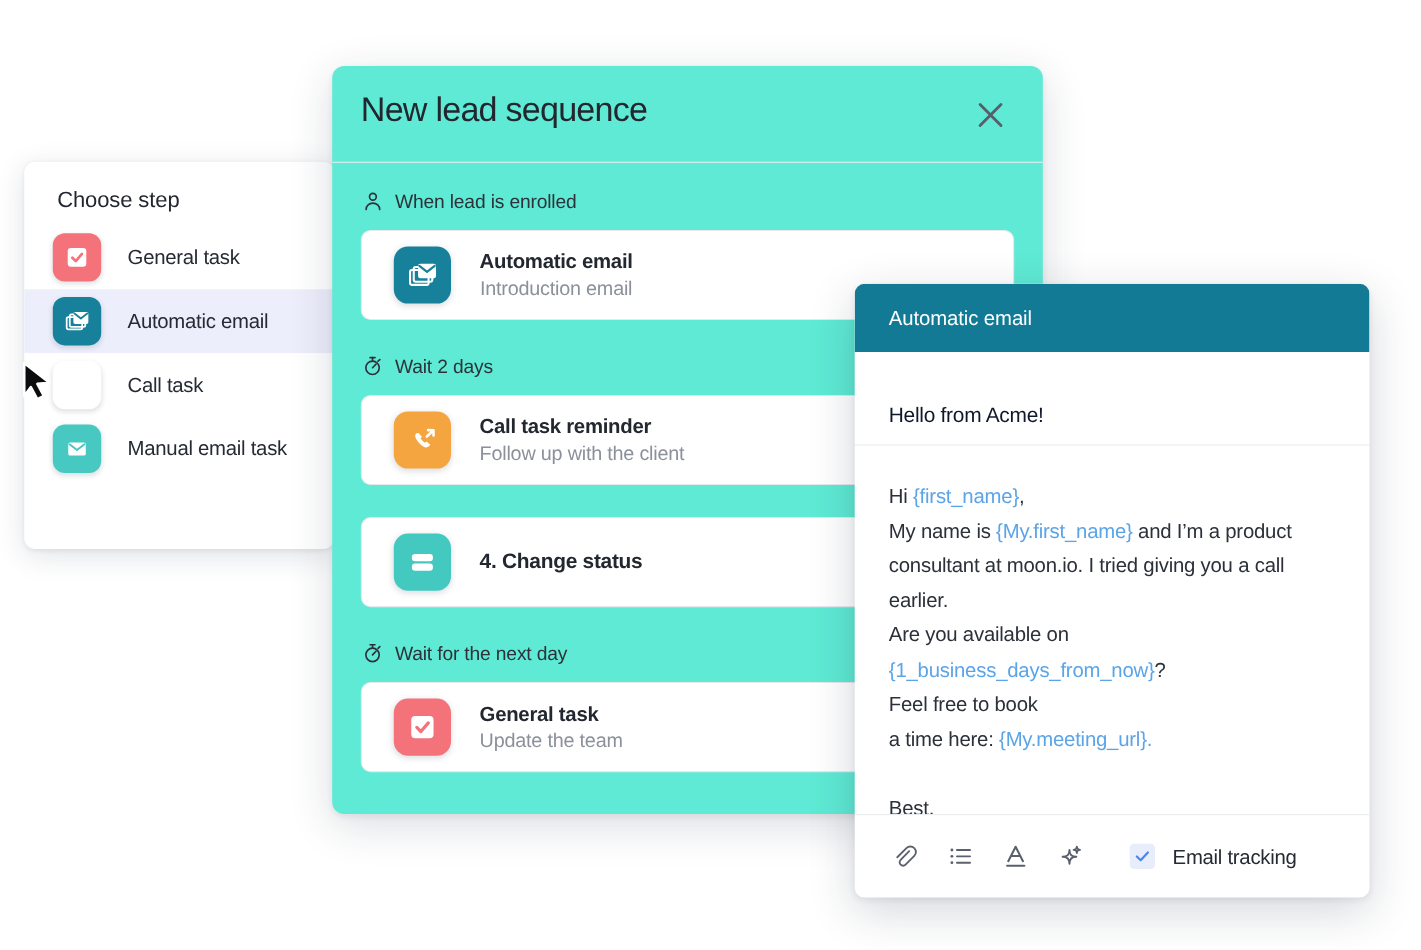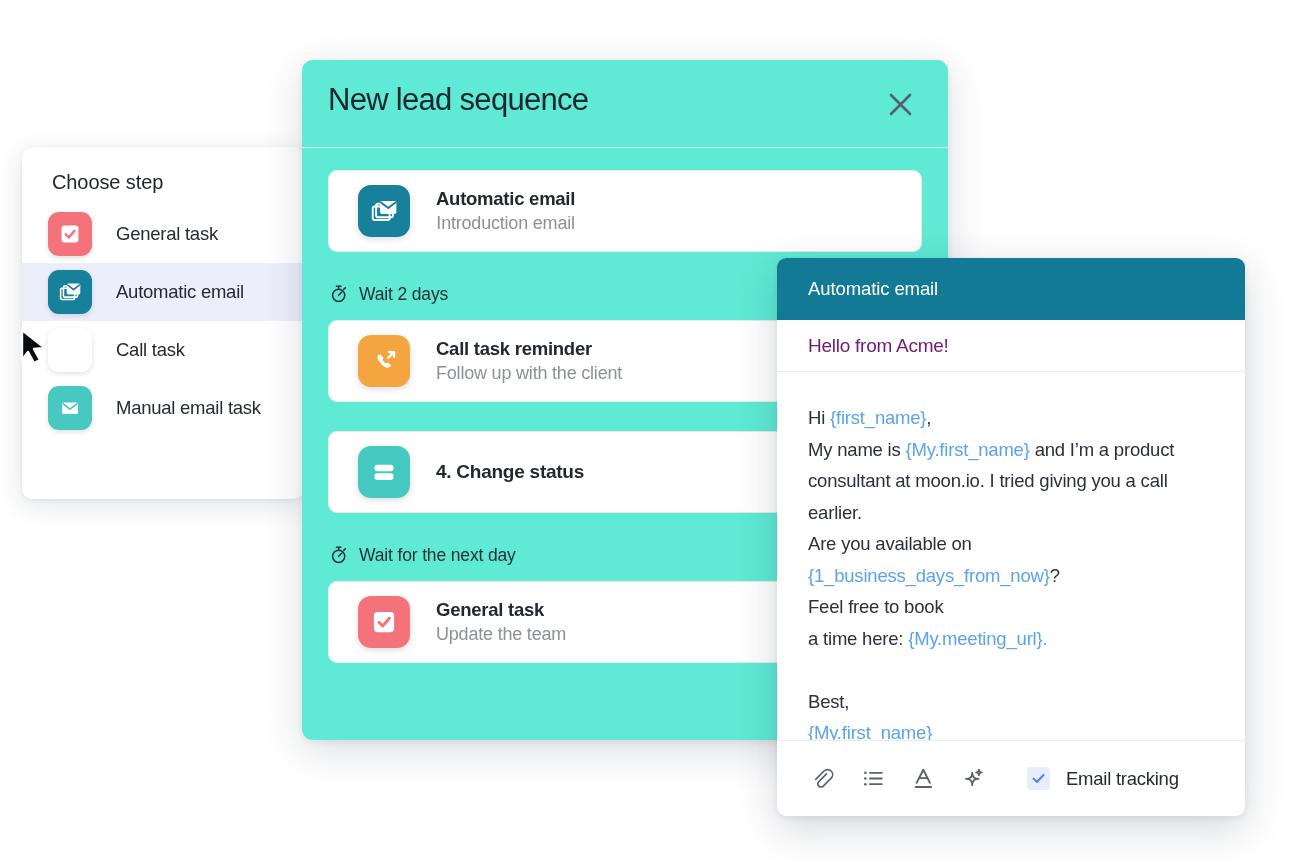--- a/index.html
+++ b/index.html
@@ -219,22 +219,23 @@
   }
   #email-panel .ep-subject {
     height: 52px;
     display: flex;
     align-items: center;
     padding-left: 31px;
     box-sizing: border-box;
     border-bottom: 1px solid #e9ecef;
     flex: 0 0 auto;
     font-size: 19px;
-    color: #701a75;
+    color: #0f172a;
     letter-spacing: -0.25px;
+    margin-top: 33px;
   }
   #email-panel .ep-body {
     flex: 1 1 auto;
     padding: 30px 31px 0 31px;
     box-sizing: border-box;
     font-size: 18.5px;
     line-height: 31.5px;
     color: #2b3039;
     letter-spacing: -0.2px;
     overflow: hidden;
@@ -342,20 +343,29 @@
 <div id="sequence-dialog">
   <div class="dlg-header">
     <div class="dlg-title">New lead sequence</div>
     <div id="close-button">
       <svg width="27" height="27" viewBox="0 0 27 27">
         <path d="M4 4 L23 23 M23 4 L4 23" stroke="#585e6b" stroke-width="2.6" stroke-linecap="round"></path>
       </svg>
     </div>
   </div>
   <div class="dlg-body">
+      <div class="group-head">
+        <span class="ghicon">
+          <svg width="20" height="20" viewBox="0 0 24 24">
+            <circle cx="12" cy="7" r="3.7" fill="none" stroke="#2c313a" stroke-width="1.8"></circle>
+            <path d="M4.6 21 c0 -4.3 3.4 -7 7.4 -7 s7.4 2.7 7.4 7" fill="none" stroke="#2c313a" stroke-width="1.8" stroke-linecap="round"></path>
+          </svg>
+        </span>
+        <span class="ghlabel">When lead is enrolled</span>
+      </div>
       <div class="step-card">
         <span class="tile" style="background: rgb(23, 128, 155); color: rgb(23, 128, 155);">
           <svg width="36" height="36" viewBox="0 0 32 32">
             <rect x="6" y="12" width="15" height="12" rx="1.6" fill="none" stroke="#ffffff" stroke-width="1.7"></rect>
             <rect x="9" y="9.5" width="15" height="12" rx="1.6" fill="none" stroke="#ffffff" stroke-width="1.7"></rect>
             <rect x="12.5" y="7" width="14.5" height="11.6" rx="1.8" fill="#ffffff"></rect>
             <path d="M13.6 8.6 L19.75 13.4 L25.9 8.6" fill="none" stroke="currentColor" stroke-width="1.8" stroke-linecap="round" stroke-linejoin="round"></path>
           </svg>
         </span>
         <span class="scText">

